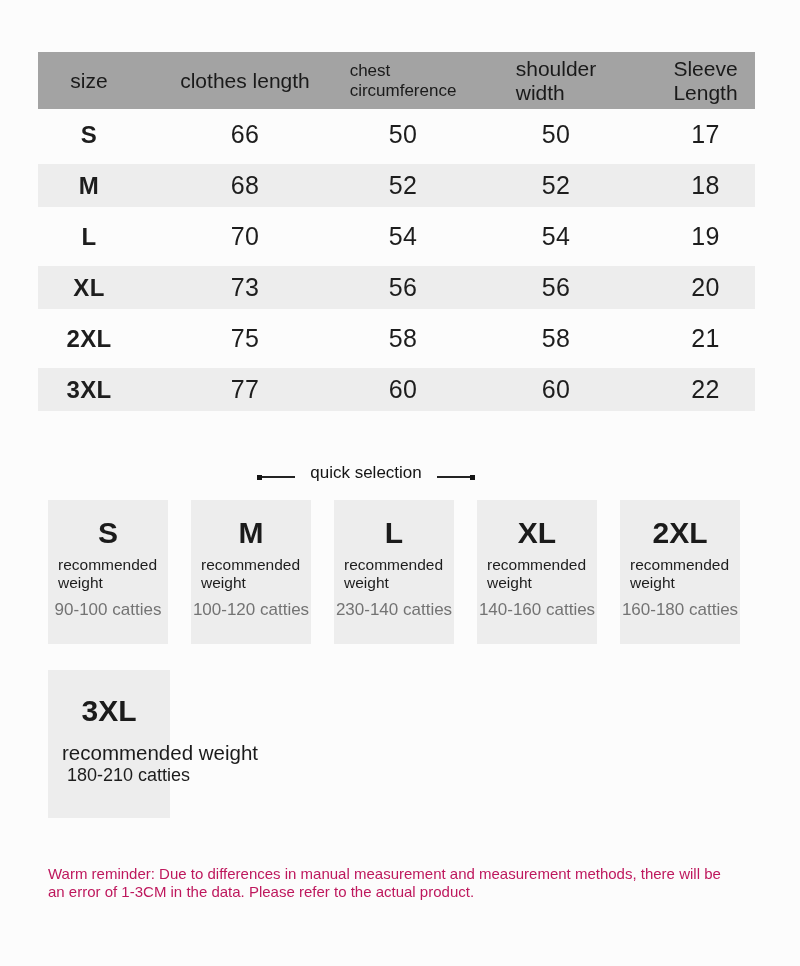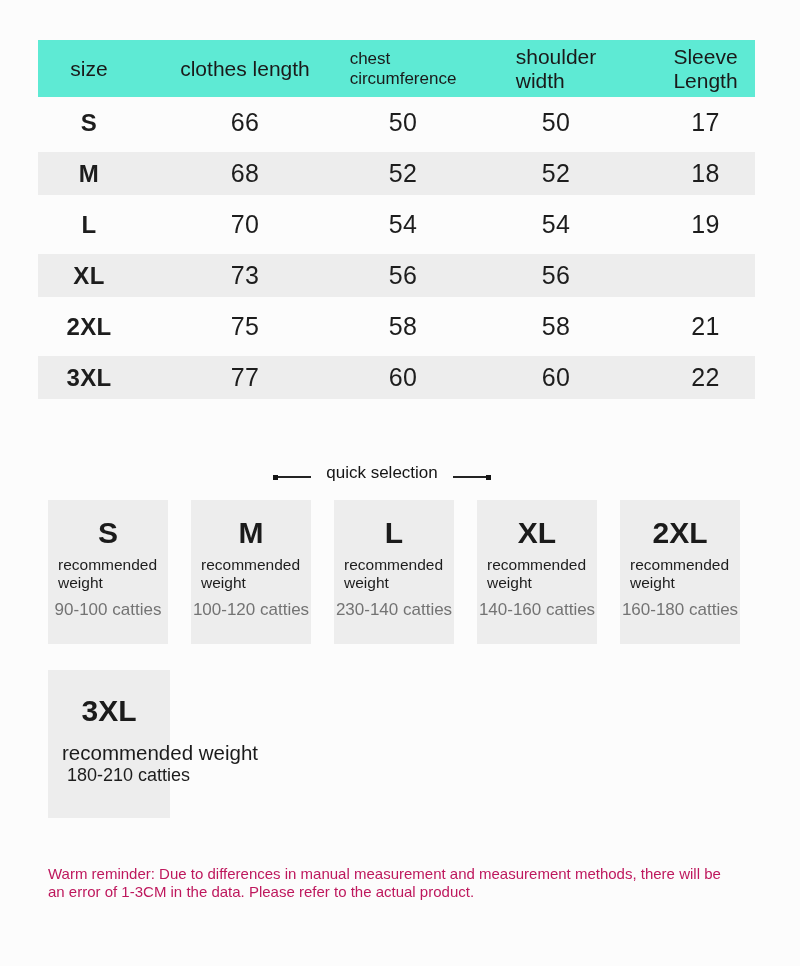--- a/index.html
+++ b/index.html
@@ -12,42 +12,42 @@
     overflow:hidden;
   }
 
   
   .size-table{position:absolute;left:38px;top:40px;width:717px;}
   .t-row{
     display:grid;
     grid-template-columns:102px 210px 106px 200px 99px;
     height:51px;
   }
-  .t-row.header{height:57px;background:#5eead4;}
+  .t-row.header{height:57px;background:#a3a3a3;margin-top:12px;}
   .t-row.striped{
     background:#ededed;
     box-shadow:inset 0 4px 0 #fcfcfc, inset 0 -4px 0 #fcfcfc;
   }
   .t-cell{
     display:flex;align-items:center;justify-content:center;
     white-space:nowrap;
   }
   .header .t-cell{font-size:21px;color:#1a1a1a;}
   .header .t-cell .wrap2{
     display:inline-block;width:min-content;white-space:normal;
     text-align:left;line-height:1.12;
   }
   .header .cell-chest{font-size:17px;}
   .cell-size-label{font-size:24px;font-weight:600;letter-spacing:.3px;}
   .cell-value{font-size:25px;letter-spacing:.3px;}
 
   
   .divider{
     position:absolute;left:0;top:462px;width:732px;height:22px;
-    display:flex;align-items:center;justify-content:center;padding-left:16px;
+    display:flex;align-items:center;justify-content:center;
   }
   .div-sq{width:5px;height:5px;background:#151515;margin-top:8px;}
   .div-ln{width:33px;height:2px;background:#242424;margin-top:8px;}
   .divider-label{font-size:17px;color:#151515;margin:0 15px;white-space:nowrap;}
 
   
   .cards{position:absolute;left:48px;top:500px;display:flex;gap:23px;}
   .size-card{width:120px;height:144px;background:#ededed;flex:none;}
   .card-letter{text-align:center;font-size:30px;font-weight:700;margin-top:16px;color:#1b1b1b;}
   .card-label{font-size:15.5px;line-height:1.16;padding-left:10px;margin-top:6px;width:104px;color:#1d1d1d;}
@@ -111,20 +111,21 @@
       <div class="t-cell cell-value">54</div>
       <div class="t-cell cell-value">54</div>
       <div class="t-cell cell-value">19</div>
     </div>
 
     <div class="t-row striped">
       <div class="t-cell cell-size-label">XL</div>
       <div class="t-cell cell-value">73</div>
       <div class="t-cell cell-value">56</div>
       <div class="t-cell cell-value">56</div>
+      <div class="t-cell cell-value">20</div>
     </div>
 
     <div class="t-row">
       <div class="t-cell cell-size-label">2XL</div>
       <div class="t-cell cell-value">75</div>
       <div class="t-cell cell-value">58</div>
       <div class="t-cell cell-value">58</div>
       <div class="t-cell cell-value">21</div>
     </div>
 

